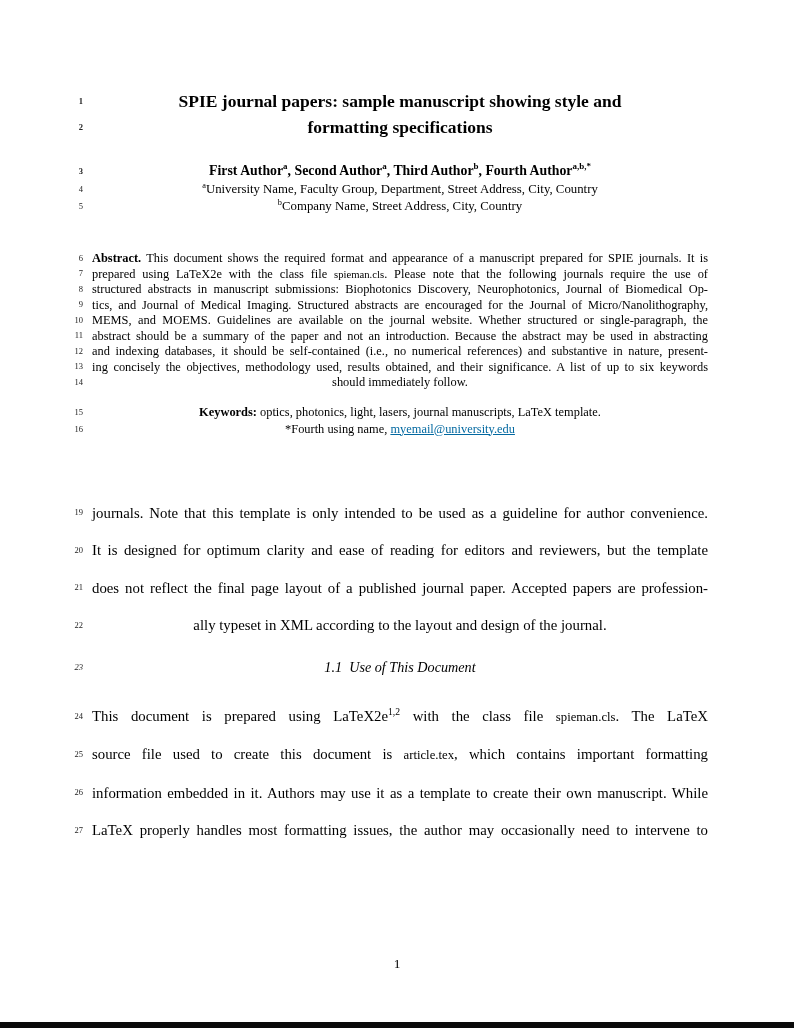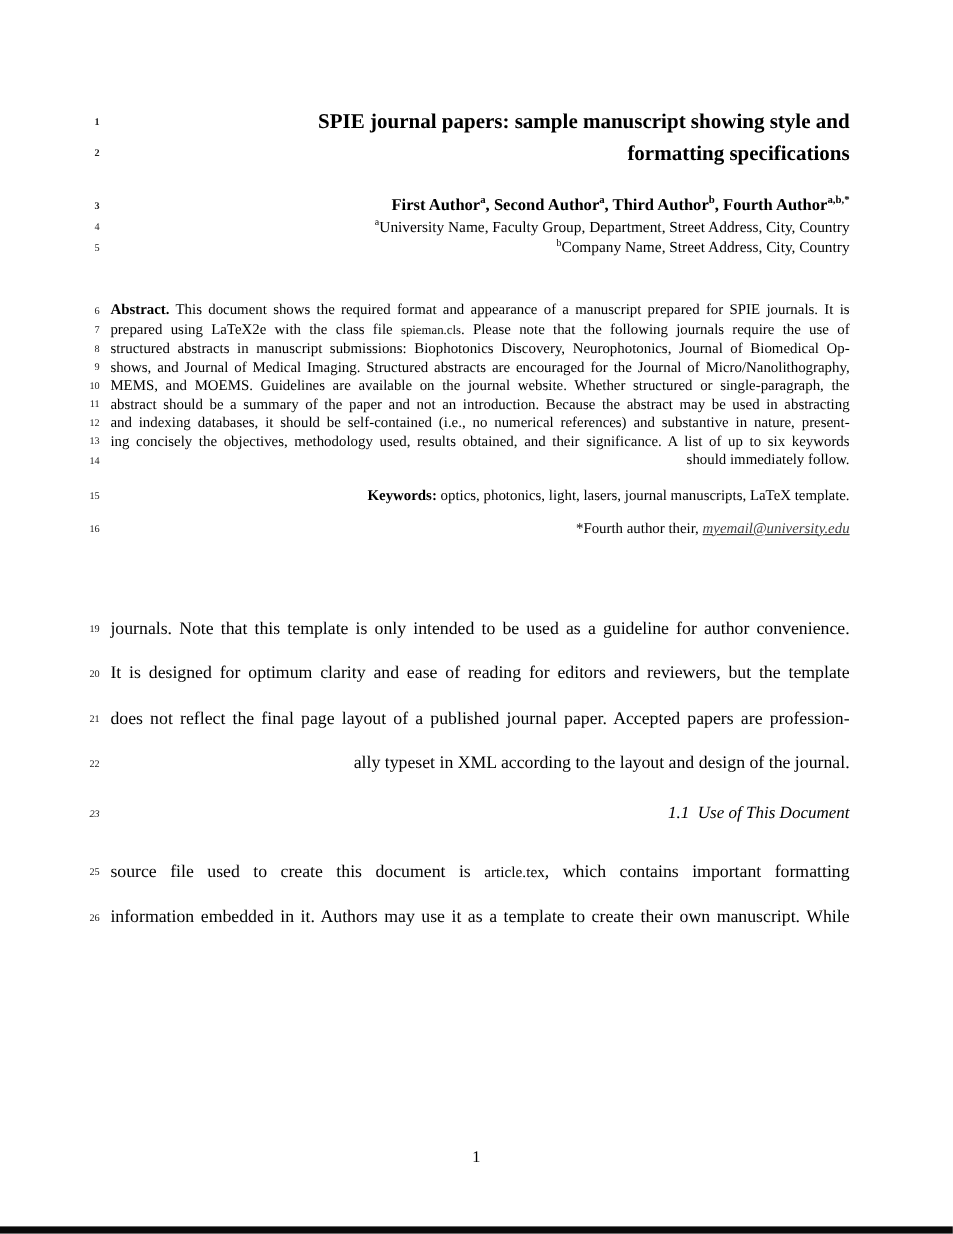--- a/index.html
+++ b/index.html
@@ -8,32 +8,32 @@
     width:794px;height:1028px;background:#ffffff;position:relative;overflow:hidden;
     font-family:"Liberation Serif","DejaVu Serif",serif;color:#000;
   }
   .page{position:absolute;inset:0;padding:88px 86px 0 92px;background:#fff}
   .row{position:relative}
   .lno{
     position:absolute;right:100%;top:50%;transform:translateY(-50%);
     margin-right:9px;font-size:8.5px;color:#222;white-space:nowrap;
     font-family:"Liberation Serif",serif;
   }
-  .ltext{display:block;text-align:right}
+  .ltext{display:block;text-align:center}
   .justify .ltext{text-align:justify;text-align-last:justify}
   .b{font-weight:bold}
   .i{}
   .m{font-family:Liberation Serif, serif;font-size:0.86em}
   .sup{font-size:0.65em;vertical-align:super;line-height:0}
   a.link{text-decoration:underline;cursor:pointer}
   .block.title{font-size:17.5px;font-weight:bold;line-height:26px;margin-bottom:22px}
   .block.authors{font-size:13.8px;font-weight:bold;line-height:18px;margin-bottom:1px}
   .block.affiliation{font-size:12.8px;line-height:16.5px;margin-bottom:37px}
   .block.abstract{font-size:12.4px;line-height:15.5px;margin-bottom:13px}
-  .block.keywords{font-size:12.4px;line-height:16px;margin-bottom:11px}
+  .block.keywords{font-size:12.4px;line-height:16px;margin-bottom:1px}
   .block.footnote{font-size:12.4px;line-height:16px;margin-bottom:58px}
   .block.section{font-size:14.6px;font-weight:bold;line-height:19px;margin-bottom:16px}
   .block.body{font-size:14.8px;line-height:37.5px;margin-bottom:13px}
   .block.subsection{font-size:14.2px;font-style:italic;line-height:19px;margin-bottom:21px}
   .pageno{position:absolute;left:0;right:0;bottom:56px;text-align:center;font-size:13.5px}
   .bottom-edge{position:absolute;left:0;right:0;bottom:0;height:6px;background:#0a0a0a}
 </style>
 </head>
 <body>
 
@@ -73,21 +73,21 @@
         <div class="row justify">
           <span class="lno">7</span>
           <span class="ltext"><span>prepared using LaTeX2e with the class file </span><span class="m">spieman.cls</span><span>. Please note that the following journals require the use of</span></span>
         </div>
         <div class="row justify">
           <span class="lno">8</span>
           <span class="ltext"><span>structured abstracts in manuscript submissions: </span><span class="i">Biophotonics Discovery</span><span>, </span><span class="i">Neurophotonics</span><span>, </span><span class="i">Journal of Biomedical Op-</span></span>
         </div>
         <div class="row justify">
           <span class="lno">9</span>
-          <span class="ltext"><span class="i">shows</span><span>, and </span><span class="i">Journal of Medical Imaging</span><span>. Structured abstracts are encouraged for the </span><span class="i">Journal of Micro/Nanolithography,</span></span>
+          <span class="ltext"><span class="i">tics</span><span>, and </span><span class="i">Journal of Medical Imaging</span><span>. Structured abstracts are encouraged for the </span><span class="i">Journal of Micro/Nanolithography,</span></span>
         </div>
         <div class="row justify">
           <span class="lno">10</span>
           <span class="ltext"><span class="i">MEMS, and MOEMS</span><span>. Guidelines are available on the journal website. Whether structured or single-paragraph, the</span></span>
         </div>
         <div class="row justify">
           <span class="lno">11</span>
           <span class="ltext"><span>abstract should be a summary of the paper and not an introduction. Because the abstract may be used in abstracting</span></span>
         </div>
         <div class="row justify">
@@ -105,21 +105,21 @@
       </div>
       <div class="block keywords">
         <div class="row">
           <span class="lno">15</span>
           <span class="ltext"><span class="b">Keywords:</span><span> optics, photonics, light, lasers, journal manuscripts, LaTeX template.</span></span>
         </div>
       </div>
       <div class="block footnote">
         <div class="row">
           <span class="lno">16</span>
-          <span class="ltext"><span>*Fourth author their, </span><a class="link" style="color: #404040; font-style: italic;">myemail@university.edu</a></span>
+          <span class="ltext"><span>*Fourth using name, </span><a class="link" style="color: #0369a1;">myemail@university.edu</a></span>
         </div>
       </div>
       <div class="block body">
         <div class="row justify">
           <span class="lno">19</span>
           <span class="ltext"><span>journals. Note that this template is only intended to be used as a guideline for author convenience.</span></span>
         </div>
         <div class="row justify">
           <span class="lno">20</span>
           <span class="ltext"><span>It is designed for optimum clarity and ease of reading for editors and reviewers, but the template</span></span>
@@ -134,24 +134,32 @@
         </div>
       </div>
       <div class="block subsection">
         <div class="row">
           <span class="lno">23</span>
           <span class="ltext"><span class="i">1.1&nbsp;&nbsp;Use of This Document</span></span>
         </div>
       </div>
       <div class="block body">
         <div class="row justify">
+          <span class="lno">24</span>
+          <span class="ltext"><span>This document is prepared using LaTeX2e</span><span class="sup">1,2</span><span> with the class file </span><span class="m">spieman.cls</span><span>. The LaTeX</span></span>
+        </div>
+        <div class="row justify">
           <span class="lno">25</span>
           <span class="ltext"><span>source file used to create this document is </span><span class="m">article.tex</span><span>, which contains important formatting</span></span>
         </div>
         <div class="row justify">
           <span class="lno">26</span>
           <span class="ltext"><span>information embedded in it. Authors may use it as a template to create their own manuscript. While</span></span>
+        </div>
+        <div class="row justify">
+          <span class="lno">27</span>
+          <span class="ltext"><span>LaTeX properly handles most formatting issues, the author may occasionally need to intervene to</span></span>
         </div>
       </div>
     </div>
   <div class="pageno">1</div>
 </main>
 <div class="bottom-edge"></div>
 
 </body></html>

